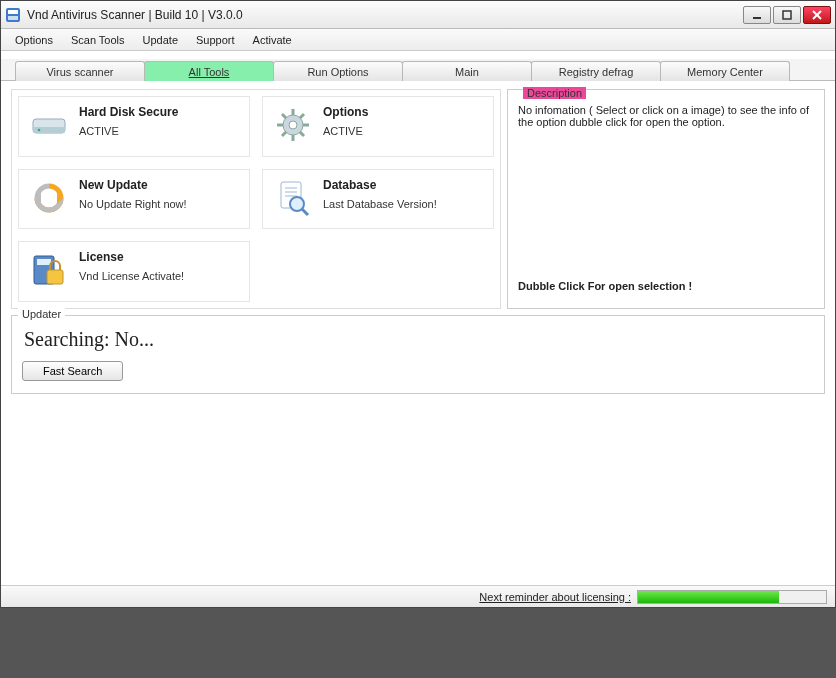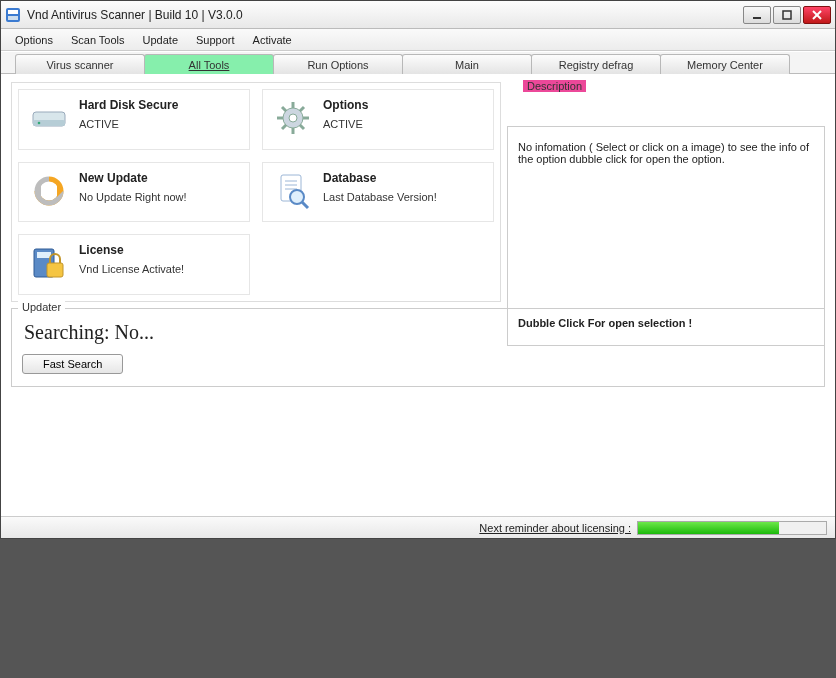--- a/index.html
+++ b/index.html
@@ -1,38 +1,38 @@
 <!DOCTYPE html>
 <html><head>
 <meta charset="utf-8">
 <style>
 * { box-sizing: border-box; margin: 0; padding: 0; }
 body { font-family: "Segoe UI", Tahoma, sans-serif; font-size: 11px; background: #555; width: 836px; height: 678px; overflow: hidden; }
-.window { width: 836px; height: 539px; background: #fff; border: 1px solid #444; display: flex; flex-direction: column; }
+.window { width: 836px; height: 608px; background: #fff; border: 1px solid #444; display: flex; flex-direction: column; }
 .titlebar { height: 28px; background: linear-gradient(#fdfdfd, #e8e8e8); display: flex; align-items: center; padding: 0 4px; border-bottom: 1px solid #bbb; }
 .titlebar .appicon { width: 16px; height: 16px; margin-right: 6px; }
 .titlebar .title { flex: 1; font-size: 12px; color: #222; }
 .winbtns { display: flex; gap: 2px; }
 .winbtn { width: 28px; height: 18px; border: 1px solid #888; border-radius: 2px; display: flex; align-items: center; justify-content: center; background: linear-gradient(#f8f8f8,#dcdcdc); cursor: pointer; }
 .winbtn.close { background: linear-gradient(#f46,#c01818); border-color: #801010; }
 .menubar { height: 22px; background: linear-gradient(#fafafa,#ececec); border-bottom: 1px solid #ccc; display: flex; align-items: center; padding: 0 6px; gap: 2px; }
 .menuitem { padding: 2px 8px; color: #222; cursor: pointer; }
-.tabstrip { height: 22px; display: flex; background: #f4f4f4; border-bottom: 1px solid #bbb; padding-left: 14px; gap: 0; margin-top: 1px;}
+.tabstrip { height: 22px; display: flex; background: #f4f4f4; border-bottom: 1px solid #bbb; padding-left: 14px; gap: 0; margin-top: 8px;}
 .tab { flex: 1; max-width: 130px; height: 20px; margin-top: 2px; background: linear-gradient(#fcfcfc,#e4e4e4); border: 1px solid #b8b8b8; border-bottom: none; border-radius: 3px 3px 0 0; display: flex; align-items: center; justify-content: center; font-size: 11px; color: #333; cursor: pointer; margin-right: -1px;}
 .tab.active { background: #86efac; font-weight: normal; text-decoration: underline; }
 .content { flex: 1; padding: 8px 10px 4px 10px; display: flex; flex-direction: column; gap: 6px; }
 .upper { display: flex; gap: 6px; height: 220px; }
 .toolsbox { width: 490px; background: #fff; border: 1px solid #ddd; padding: 6px; display: grid; grid-template-columns: 1fr 1fr; grid-template-rows: repeat(3,1fr); gap: 12px; }
 .toolcard { border: 1px solid #e6e6e6; padding: 8px 8px 8px 10px; display: flex; align-items: flex-start; gap: 10px; cursor: pointer; }
 .toolicon { width: 40px; height: 40px; flex-shrink: 0; }
 .tooltext .tname { font-weight: bold; font-size: 12px; color: #222; margin-bottom: 6px; }
 .tooltext .tstat { font-size: 11px; color: #333; }
 .descbox { flex: 1; position: relative; }
 .descbox .desclabel { position: absolute; top: -2px; left: 16px; background: #ec4899; padding: 0 4px; font-size: 11px; color: #333; }
-.descinner { border: 1px solid #ccc; height: 100%; padding: 14px 10px 10px 10px; font-size: 11px; color: #222; display: flex; flex-direction: column; margin-top: 44px; }
+.descinner { border: 1px solid #ccc; height: 100%; padding: 14px 10px 10px 10px; font-size: 11px; color: #222; display: flex; flex-direction: column; }
 .descinner .desctext { flex: 1; }
 .descinner .descfoot { font-weight: bold; margin-bottom: 6px; }
 .updaterbox { position: relative; border: 1px solid #ccc; padding: 10px 10px 12px 10px; }
 .updaterbox .uplabel { position: absolute; top: -8px; left: 6px; background: #fff; padding: 0 4px; font-size: 11px; color: #333; }
 .searching { font-family: Georgia, serif; font-size: 20px; color: #222; margin: 2px 0 10px 2px; }
 .fastbtn { padding: 3px 20px; background: linear-gradient(#fdfdfd,#e6e6e6); border: 1px solid #999; border-radius: 3px; font-size: 11px; cursor: pointer; }
 .statusbar { height: 22px; border-top: 1px solid #ccc; background: linear-gradient(#fafafa,#e8e8e8); display: flex; align-items: center; justify-content: flex-end; padding: 0 8px; gap: 6px; font-size: 11px; color: #222; text-decoration: underline;}
 .progress { width: 190px; height: 14px; border: 1px solid #aaa; background: #f0f0f0; position: relative; overflow: hidden;}
 .progress .pfill { height: 100%; width: 75%; background: linear-gradient(#6de84a,#1bb90b); }
 .spacer { flex: 1; }

